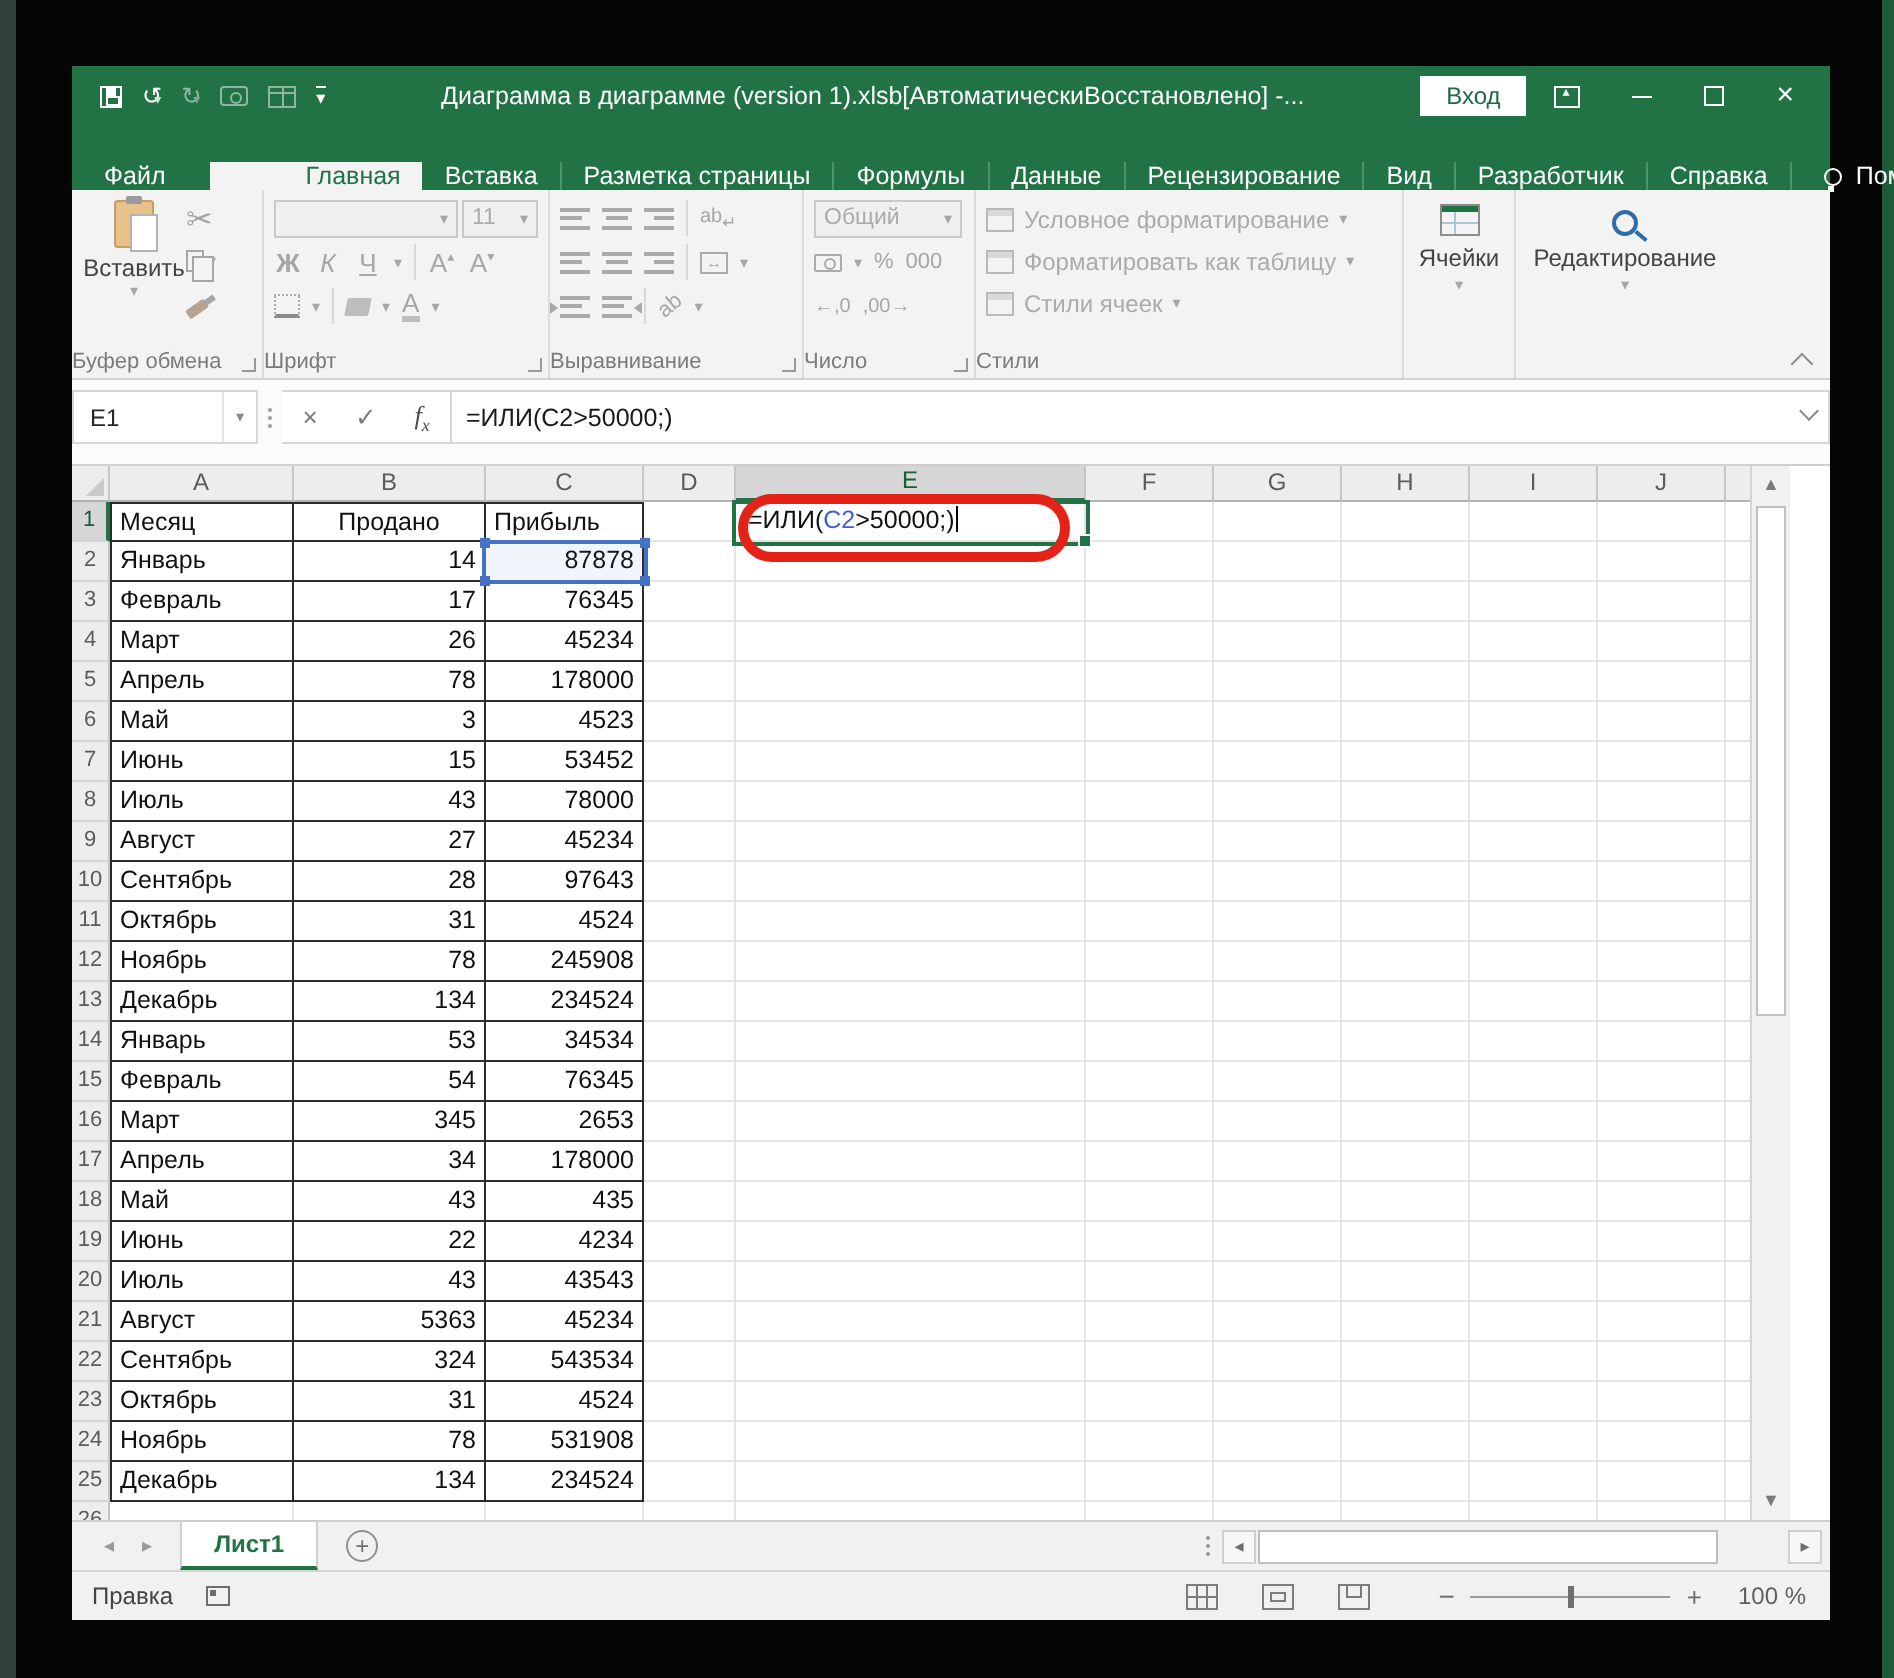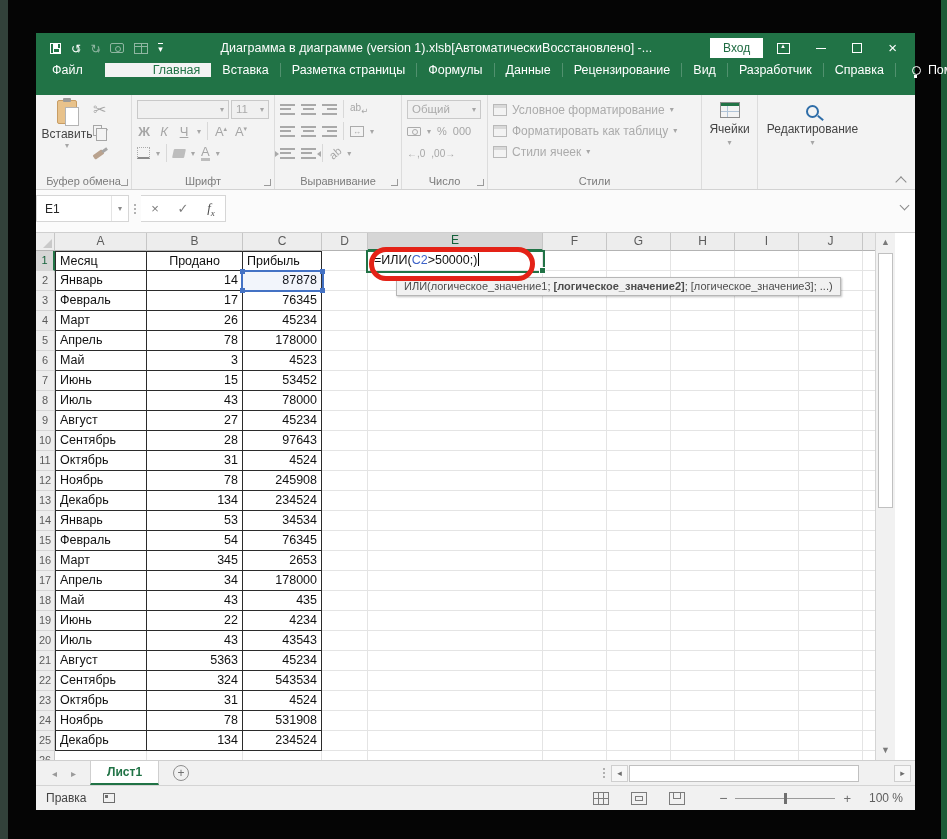--- a/index.html
+++ b/index.html
@@ -27,37 +27,37 @@
   .title-text { flex:1; text-align:center; font-size:12.5px; color:#fdfdfd; white-space:nowrap; overflow:hidden; }
   .signin { background:#fff; color:#1e6b41; font-size:12px; padding:3px 13px; margin-right:14px; }
   .winbtns { display:flex; align-items:center; gap:26px; padding-right:18px; }
   .ic-ribopt { width:13px; height:11px; border:1px solid #fff; position:relative; }
   .ic-ribopt::before { content:"▴"; position:absolute; left:3px; top:-2px; font-size:7px; color:#fff; }
   .ic-min { width:10px; height:1px; background:#fff; }
   .ic-max { width:10px; height:10px; border:1px solid #fff; }
   .ic-close { font-size:15px; line-height:14px; }
 
   
-  .tabrow { position:absolute; left:0; top:30px; width:100%; height:32px; background:#217346; display:flex; align-items:flex-start; color:#fff; font-size:12.5px; }
+  .tabrow { position:absolute; left:0; top:30px; width:100%; height:32px; background:#217346; display:flex; align-items:flex-end; color:#fff; font-size:12.5px; }
   .rtab { display:flex; align-items:center; padding:0 11px; border-right:1px solid rgba(255,255,255,.22); cursor:default; white-space:nowrap; }
   .rtab.first { border-right:none; margin-right:6px; padding:0 16px; }
   .rtab.active { background:#f3f3f3; color:#217346; border-right:none;padding-left:48px; }
   .tab-spacer { flex:1; }
   .tabrow .help-zone { display:flex; align-items:center; gap:7px; padding-right:14px; }
   .ic-bulb { width:9px; height:9px; border:1.5px solid #fff; border-radius:50%; position:relative; }
   .ic-bulb::after { content:""; position:absolute; left:1.5px; top:8px; width:3px; height:3px; background:#fff; }
   .ic-person { width:12px; height:11px; position:relative; }
   .ic-person::before { content:""; position:absolute; left:3px; top:0; width:5px; height:5px; border:1px solid #fff; border-radius:50%; }
   .ic-person::after { content:""; position:absolute; left:1px; top:6px; width:9px; height:5px; border:1px solid #fff; border-bottom:none; border-radius:5px 5px 0 0; }
   .vdiv { width:1px; height:16px; background:rgba(255,255,255,.35); align-self:center; margin:0 8px; }
 
   
   .ribbon { position:absolute; left:0; top:62px; width:100%; height:95px; background:#f3f3f3; border-bottom:1px solid #d2d2d2; display:flex; }
   .rgroup { position:relative; border-right:1px solid #dcdcdc; padding:3px 5px 16px; }
-  .rgroup .caption { position:absolute; left:0; right:0; bottom:2px; text-align:center; font-size:11px; color:#7b7b7b; white-space:nowrap; }
+  .rgroup .caption { position:absolute; left:0; right:0; bottom:2px; font-size:11px; color:#7b7b7b; white-space:nowrap; }
   .launcher { position:absolute; right:3px; bottom:3px; width:7px; height:7px; border-right:1px solid #9a9a9a; border-bottom:1px solid #9a9a9a; }
   .gry { color:#a6a6a6; }
   .ddv { font-size:8px; color:#a6a6a6; }
   .rrow { display:flex; align-items:center; gap:6px; height:22px; }
   .combo { background:#f0f0f0; border:1px solid #c9c9c9; height:19px; display:flex; align-items:center; justify-content:space-between; padding:0 4px; font-size:11.5px; color:#ababab; }
   
   .paste-btn { display:flex; flex-direction:column; align-items:center; width:52px; padding-top:2px; }
   .ic-clip { width:20px; height:24px; background:#e8c28b; border:1px solid #c89d64; border-radius:2px; position:relative; }
   .ic-clip::before { content:""; position:absolute; left:5px; top:-3px; width:8px; height:4px; background:#9a9a9a; border-radius:1px; }
   .ic-clip::after { content:""; position:absolute; left:7px; top:6px; width:12px; height:17px; background:#fff; border:1px solid #b4b4b4; }
@@ -423,20 +423,23 @@
       <div class="dots3">
           <i></i>
           <i></i>
           <i></i>
         </div>
       <div class="fbtns">
         <span class="fbtn">×</span>
         <span class="fbtn">✓</span>
         <span class="fbtn fx"><span>f</span><sub>x</sub></span>
       </div>
+      <div class="finput">
+        <span>=ИЛИ(C2&gt;50000;)</span>
+      </div>
     </div>
     <span class="fbar-chv"></span>
   </div>
 
   <div class="gridwrap">
     <div id="grid-host">
         <div class="ghead">
           <div class="corner"></div>
           <div class="colhdr" style="width: 92px;">A</div>
           <div class="colhdr" style="width: 96px;">B</div>
@@ -817,23 +820,20 @@
       </div>
 
     <div class="ref-sel">
       <i class="h1"></i>
         <i class="h2"></i>
         <i class="h3"></i>
         <i class="h4"></i>
     </div>
     <div class="sel-green"></div>
     <div class="red-oval"></div>
-    <div class="fn-tip">
-      <span>ИЛИ(логическое_значение1; </span><b>[логическое_значение2]</b><span>; [логическое_значение3]; ...)</span>
-    </div>
 
     <div class="vscroll">
       <span class="a up">▲</span>
       <div class="vthumb"></div>
       <span class="a dn">▼</span>
     </div>
   </div>
 
   <div class="sheetrow">
     <div class="nav-arrows">

